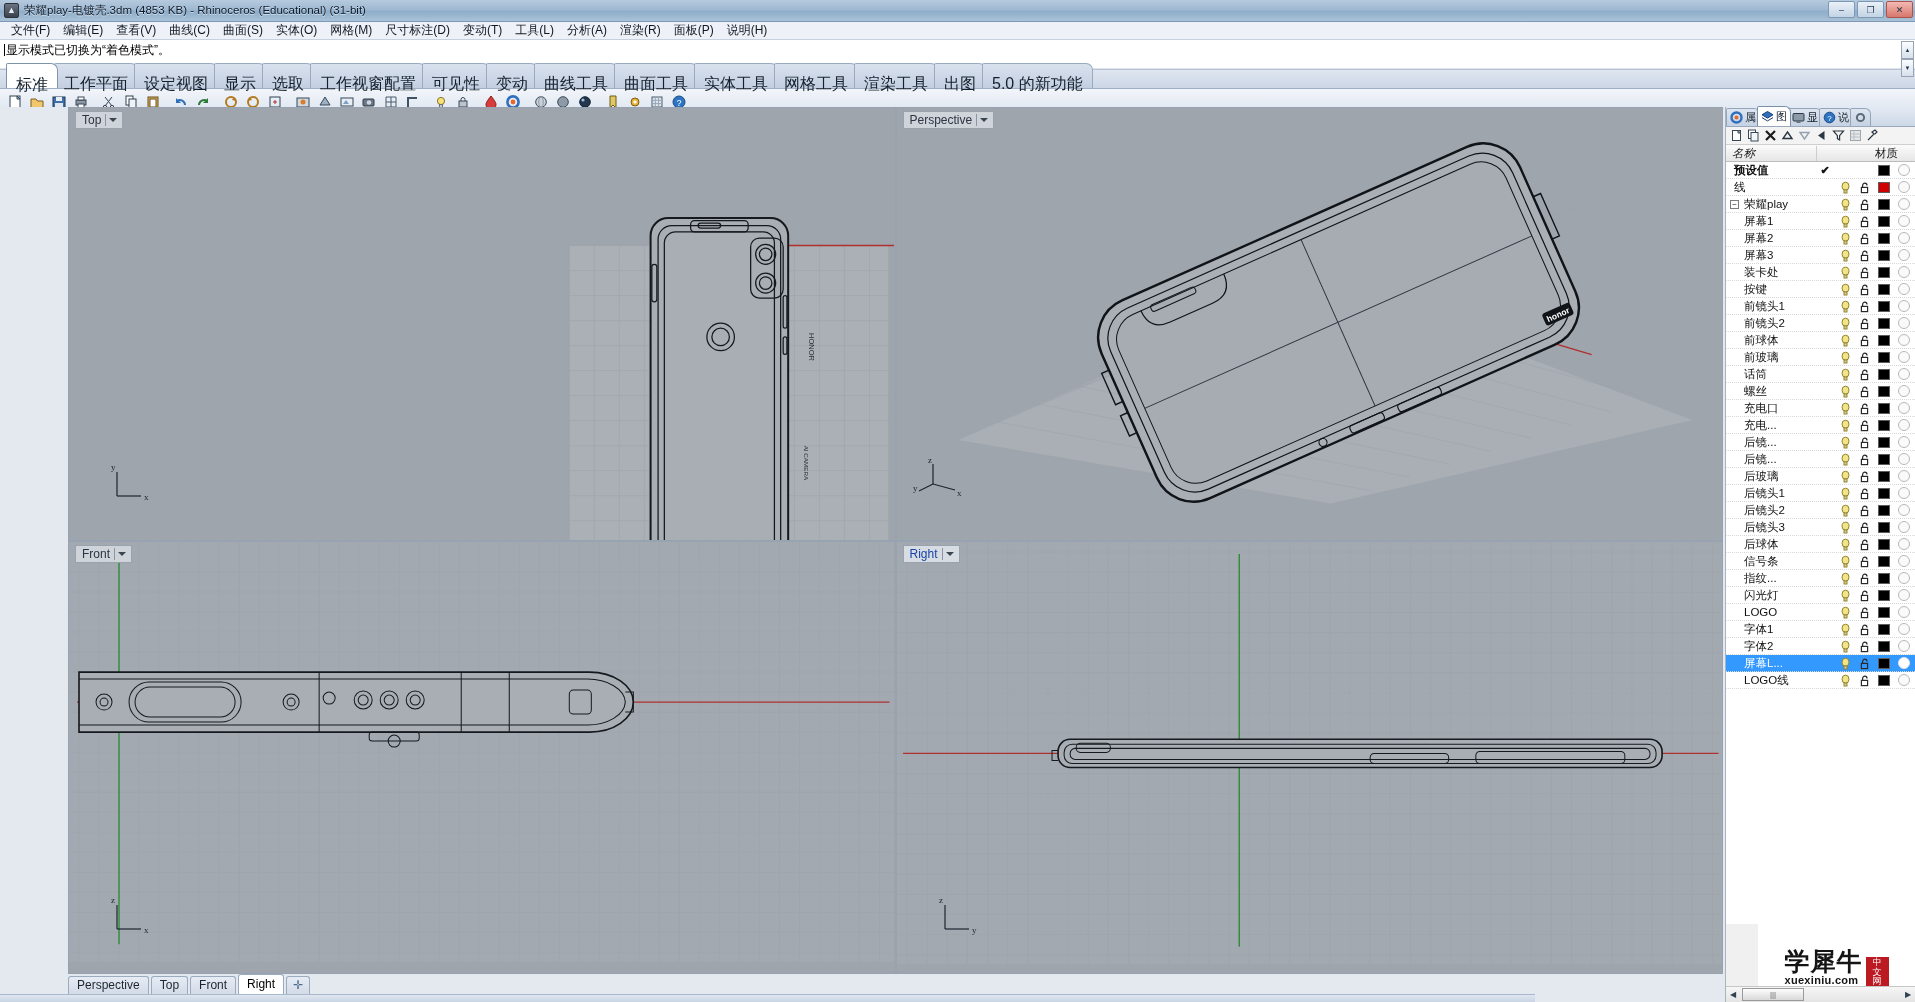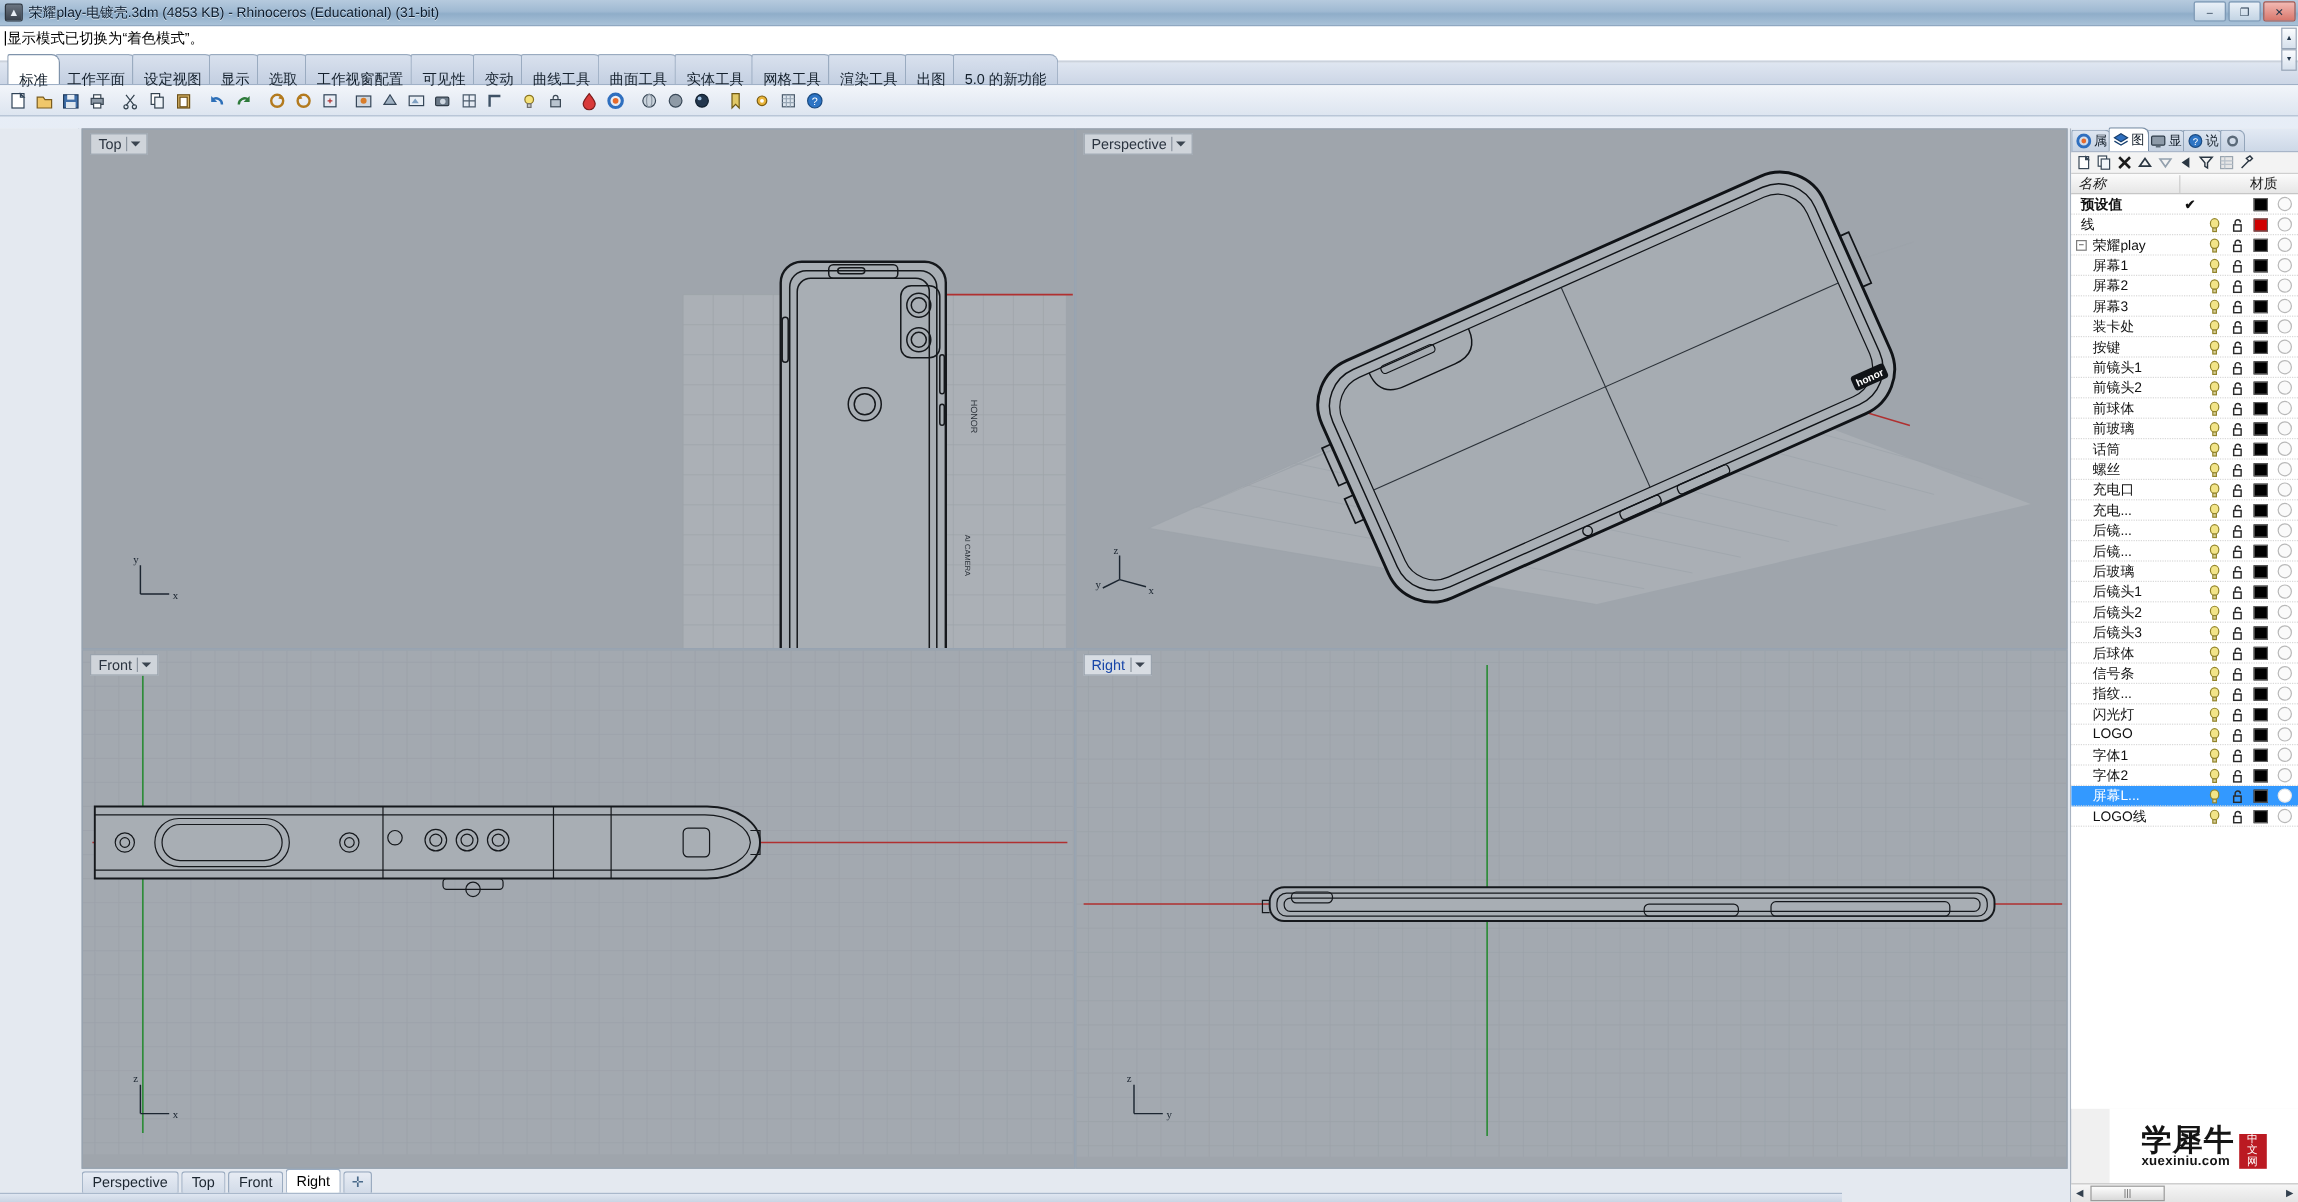--- a/index.html
+++ b/index.html
@@ -57,21 +57,21 @@
               vertical-align:-2px; margin-right:1px; }
   .cmd-spin { position:absolute; right:1px; top:1px; width:13px; height:36px;
               display:flex; flex-direction:column; }
   .cmd-spin div { flex:1; border:1px solid #96a4b6; background:linear-gradient(#fbfdff,#d6e0ec);
                   font-size:6px; line-height:1; display:flex;align-items:center;justify-content:center;color:#24384c;}
 
   
   .tabstrip { height:19px; background:linear-gradient(#dfe6f1,#ccd6e6);
               border-bottom:1px solid #9fb0c6; display:flex; align-items:flex-end;
               padding-left:6px; }
-  .ttab { font-size:12px; color:#14202c; height:17px; line-height:16px;
+  .ttab { font-size:16px; color:#14202c; height:17px; line-height:16px;
           padding:12px 9px; margin-right:-4px;
           background:linear-gradient(#d9e1ee,#c3cfe1);
           border:1px solid #9aabc0; border-bottom:none;
           border-radius:2px 7px 0 0; white-space:nowrap;
           transform:skewX(0deg); position:relative; }
   .ttab.active { background:#ffffff; border-color:#7f93ab; height:19px; line-height:18px;
                  z-index:5; font-weight:normal; }
 
   
   .icobar { height:26px; background:linear-gradient(#f2f5fa,#dde5f0);
@@ -182,21 +182,21 @@
   .lrow .cell.w22 { width:22px; }
   .swatch { width:12px;height:11px;border:1px solid #5d5d5d; display:block; }
   .matdot { width:12px;height:12px;border:1px solid #b9b9b9; border-radius:50%;
             background:#fafafa; display:block;}
   .matdot.on { background:#ffffff; border-color:#e6e6e6;}
   .expander { width:9px;height:9px;border:1px solid #7d7d7d;background:#fff;
               font-size:8px;line-height:7px;text-align:center;color:#222;
               margin-right:2px; display:inline-block;}
   .chk { color:#111; font-size:11px; font-weight:bold; }
 
-  .brandwrap { height:62px; display:flex; align-items:center; justify-content:center;
+  .brandwrap { height:62px; display:flex; justify-content:center;
                background:#ffffff;margin-left:32px; }
   .brand { display:flex; align-items:flex-end; gap:3px; }
   .brand .zh { font-family:"DejaVu Serif", serif; font-weight:bold;
                font-size:25px; letter-spacing:1px; color:#141414; line-height:1;}
   .brand .dom { font-family:"Liberation Sans", sans-serif; font-weight:bold;
                 font-size:11px; color:#141414; letter-spacing:.3px; }
   .brand .badge { width:23px;height:29px;background:#bb1a22;color:#fff;
                   font-size:9px; line-height:9.6px; text-align:center;
                   padding-top:1px; font-family:"DejaVu Sans", sans-serif;}
 
@@ -218,20 +218,36 @@
   <div class="titlebar">
     <div class="sysicon">▲</div>
     <div class="title">荣耀play-电镀壳.3dm (4853 KB) - Rhinoceros (Educational) (31-bit)</div>
     <div class="wincontrols">
       <div class="wc">–</div>
       <div class="wc">❐</div>
       <div class="wc close">✕</div>
     </div>
   </div>
 
+  <div class="menubar">
+    <div class="menu-item">文件(F)</div>
+    <div class="menu-item">编辑(E)</div>
+    <div class="menu-item">查看(V)</div>
+    <div class="menu-item">曲线(C)</div>
+    <div class="menu-item">曲面(S)</div>
+    <div class="menu-item">实体(O)</div>
+    <div class="menu-item">网格(M)</div>
+    <div class="menu-item">尺寸标注(D)</div>
+    <div class="menu-item">变动(T)</div>
+    <div class="menu-item">工具(L)</div>
+    <div class="menu-item">分析(A)</div>
+    <div class="menu-item">渲染(R)</div>
+    <div class="menu-item">面板(P)</div>
+    <div class="menu-item">说明(H)</div>
+  </div>
 
   <div class="cmdarea">
     <div class="cmdline">
       <span class="cmdcaret"></span><span>显示模式已切换为“着色模式”。</span>
     </div>
     <div class="cmd-spin">
       <div>▲</div>
       <div>▼</div>
     </div>
   </div>

